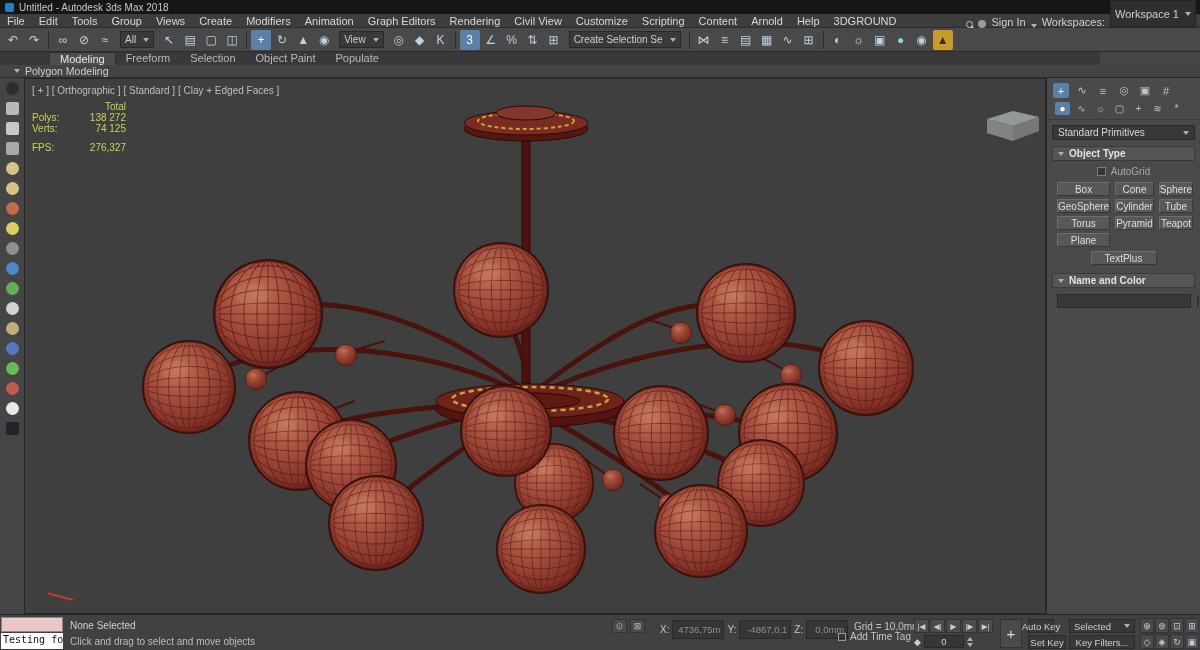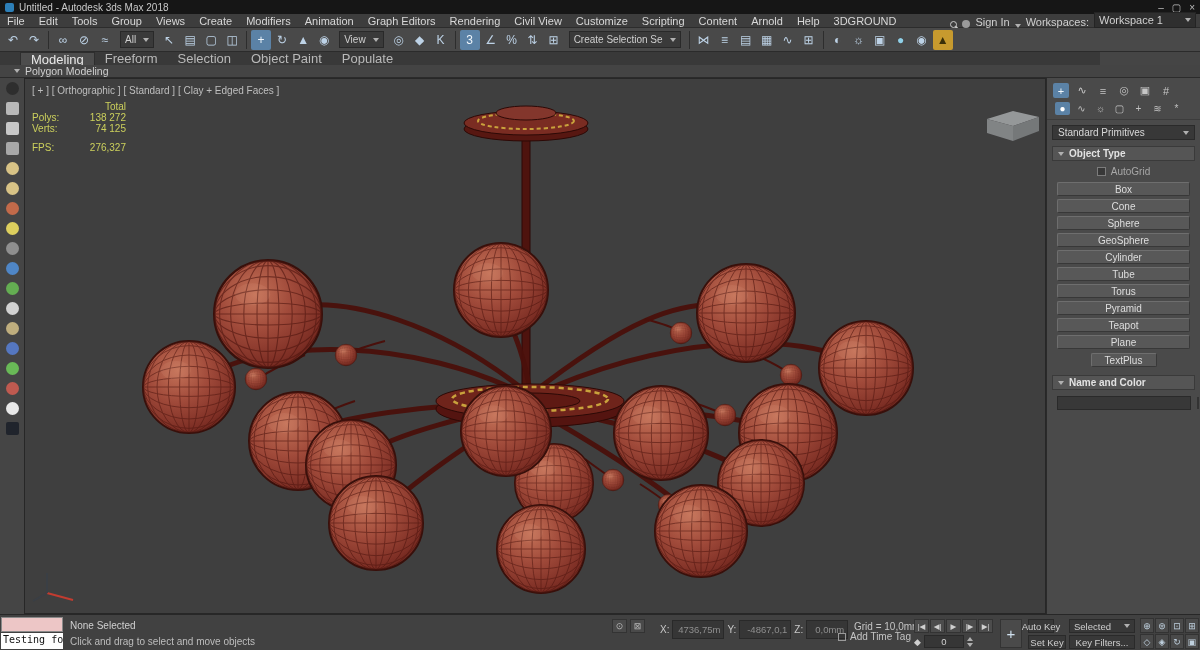--- a/index.html
+++ b/index.html
@@ -11,29 +11,29 @@
 .winbtns{margin-left:auto;display:flex;gap:8px;color:#bbb}
 .winbtns span{cursor:default}
 #menubar{position:absolute;left:0;top:14px;width:1200px;height:14px;background:#3d3d3d;display:flex;align-items:center;font-size:11px;border-bottom:1px solid #2c2c2c}
 #menus{display:flex;height:100%;align-items:center}
 .menuitem{padding:0 7px;color:#d8d8d8;white-space:nowrap}
 #menuright{position:absolute;right:4px;top:0;height:14px;display:flex;align-items:flex-end;gap:5px;color:#cfcfcf}
 .mag{width:7px;height:7px;border:1.5px solid #c9c9c9;border-radius:50%;position:relative;display:inline-block}
 .mag::after{content:"";position:absolute;width:4px;height:1.5px;background:#c9c9c9;transform:rotate(45deg);right:-3px;bottom:-1px}
 .person{width:8px;height:8px;border-radius:50%;background:#9a9a9a;display:inline-block}
 .caret{width:0;height:0;border-left:3px solid transparent;border-right:3px solid transparent;border-top:4px solid #b0b0b0;display:inline-block}
-.wsbox{background:#2f2f2f;border:1px solid #242424;height:16px;display:flex;align-items:center;gap:22px;padding:0 4px;color:#d0d0d0}
+.wsbox{background:#2f2f2f;border:1px solid #242424;height:28px;display:flex;align-items:center;gap:6px;padding:0 4px;color:#d0d0d0}
 
 #toolbar{position:absolute;left:0;top:28px;width:1200px;height:24px;background:#494949;border-bottom:1px solid #2b2b2b;display:flex;align-items:center;gap:1px;padding:0 3px}
 .tbg{display:flex;gap:1px;align-items:center}
 .tbicon{width:20px;height:20px;display:flex;align-items:center;justify-content:center;color:#bdd2e6;font-size:12px;border-radius:2px;cursor:default}
 .sep{width:1px;height:18px;background:#2d2d2d;margin:0 3px}
 .tbdrop{height:17px;background:#3a3a3a;border:1px solid #292929;color:#cfcfcf;display:flex;align-items:center;gap:7px;padding:0 4px;font-size:10px;margin:0 4px;white-space:nowrap}
 
-#ribbontabs{position:absolute;left:0;top:52px;width:1100px;height:13px;background:#393939;display:flex;align-items:flex-end;padding-left:20px;font-size:13px}
+#ribbontabs{position:absolute;left:0;top:52px;width:1100px;height:13px;background:#393939;display:flex;align-items:flex-end;padding-left:49px;font-size:11px}
 .rtab{padding:0 10px;height:13px;line-height:13px;color:#b9b9b9;white-space:nowrap}
 .rtab.active{background:#4d4d4d;color:#e8e8e8;border:1px solid #2e2e2e;border-bottom:none}
 #polyrow{position:absolute;left:0;top:65px;width:1200px;height:13px;background:#444;border-bottom:1px solid #2b2b2b;display:flex;align-items:center;gap:5px;padding-left:14px;font-size:10.5px;color:#cfcfcf}
 
 #leftstrip{position:absolute;left:0;top:78px;width:24px;height:536px;background:#454545;display:flex;flex-direction:column;align-items:center;gap:7px;padding-top:4px}
 .lsicon{width:13px;height:13px;flex:0 0 13px}
 
 #viewport{position:absolute;left:24px;top:78px;width:1022px;height:536px;background:#3f3f3f;border:1px solid #272727;overflow:hidden}
 #scene{position:absolute;left:0;top:0}
 #vpLabel{position:absolute;left:7px;top:6px;color:#bfbfbf;font-size:10px}
@@ -47,21 +47,21 @@
 .ptabs{display:flex;gap:5px;align-items:center;padding:5px 6px 2px 6px}
 .ptab{width:16px;height:15px;display:flex;align-items:center;justify-content:center;color:#c6c6c6;font-size:11px;border-radius:2px}
 .ptab.active{background:#5b82a6;color:#f0f6fb}
 .pcats{display:flex;gap:4px;align-items:center;padding:2px 6px 4px 8px;border-bottom:1px solid #3c3c3c}
 .pcat{width:15px;height:13px;display:flex;align-items:center;justify-content:center;color:#c0c0c0;font-size:10px;border-radius:2px}
 .pcat.active{background:#5b82a6;color:#fff}
 .pselect{margin:5px 5px 0 5px;height:15px;background:#383838;border:1px solid #2a2a2a;display:flex;align-items:center;justify-content:space-between;padding:0 5px;color:#d8d8d8}
 .rollout{margin:6px 5px 0 5px;height:15px;background:#555;border:1px solid #3a3a3a;display:flex;align-items:center;gap:5px;padding:0 5px;color:#e2e2e2;font-weight:bold}
 .autogrid{display:flex;align-items:center;justify-content:center;gap:5px;margin:5px 0 2px 0;color:#a8a8a8}
 .chk{width:9px;height:9px;background:#383838;border:1px solid #7c7c7c}
-.btngrid{display:grid;grid-template-columns:1fr;gap:3px 5px;padding:3px 10px}
+.btngrid{display:grid;grid-template-columns:1fr 1fr 1fr;gap:3px 5px;padding:3px 10px}
 .obtn{height:14px;background:#585858;border:1px solid #383838;border-top-color:#6e6e6e;border-left-color:#6e6e6e;border-radius:2px;color:#dedede;font-size:10px;font-family:"Liberation Sans",sans-serif;cursor:default}
 .tprow{display:flex;justify-content:center;padding:1px 10px 2px 10px}
 .tprow .obtn{width:66px}
 .namerow{display:flex;align-items:center;gap:6px;padding:6px 10px}
 .nameinput{flex:1;height:14px;background:#383838;border:1px solid #2a2a2a;color:#ddd;font-size:10px}
 .swatch{width:12px;height:12px;background:#a6adb5;border:1px solid #333}
 
 #statusbar{position:absolute;left:0;top:614px;width:1200px;height:36px;background:#414141;border-top:1px solid #272727;font-size:10px}
 .msl-pink{position:absolute;left:1px;top:2px;width:62px;height:15px;background:#edc6c6;border:1px solid #8a8a8a}
 .msl-white{position:absolute;left:1px;top:18px;width:62px;height:16px;background:#fff;color:#111;font-family:"DejaVu Sans Mono",monospace;font-size:10px;padding:1px 2px;white-space:nowrap;overflow:hidden}

